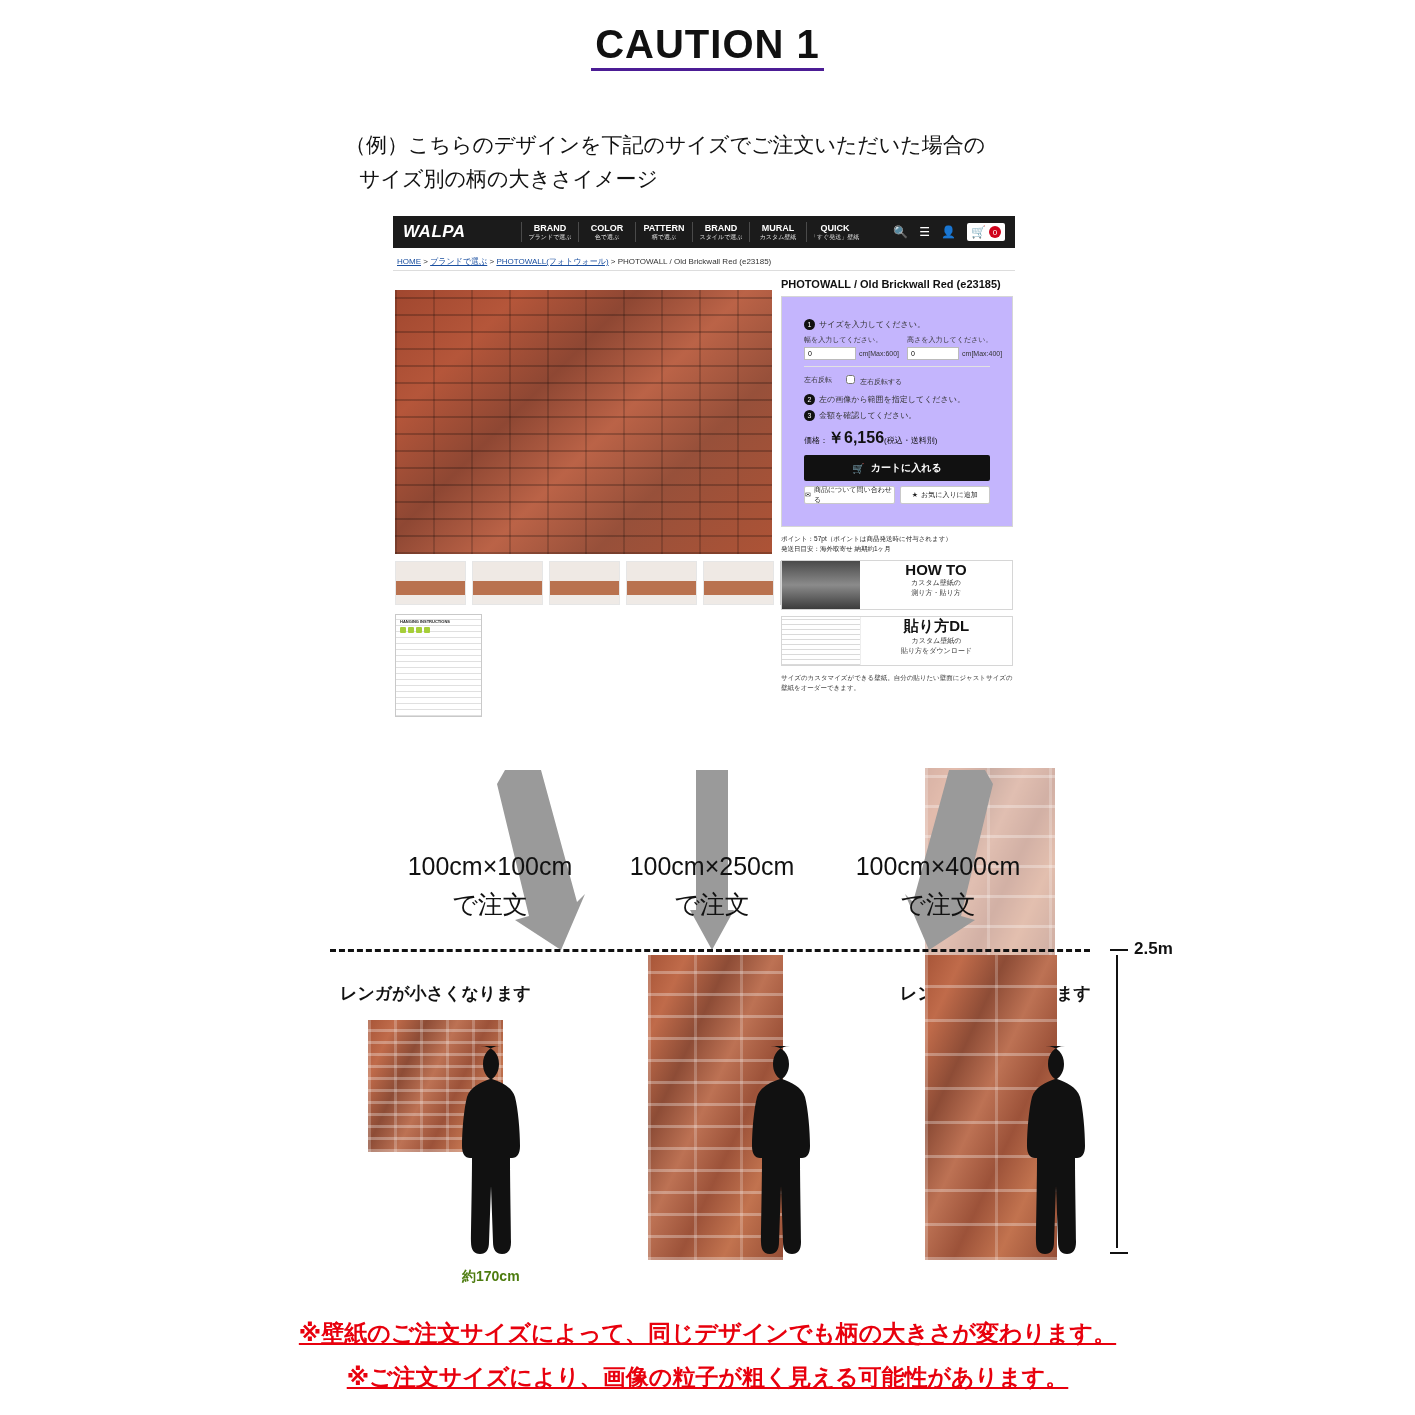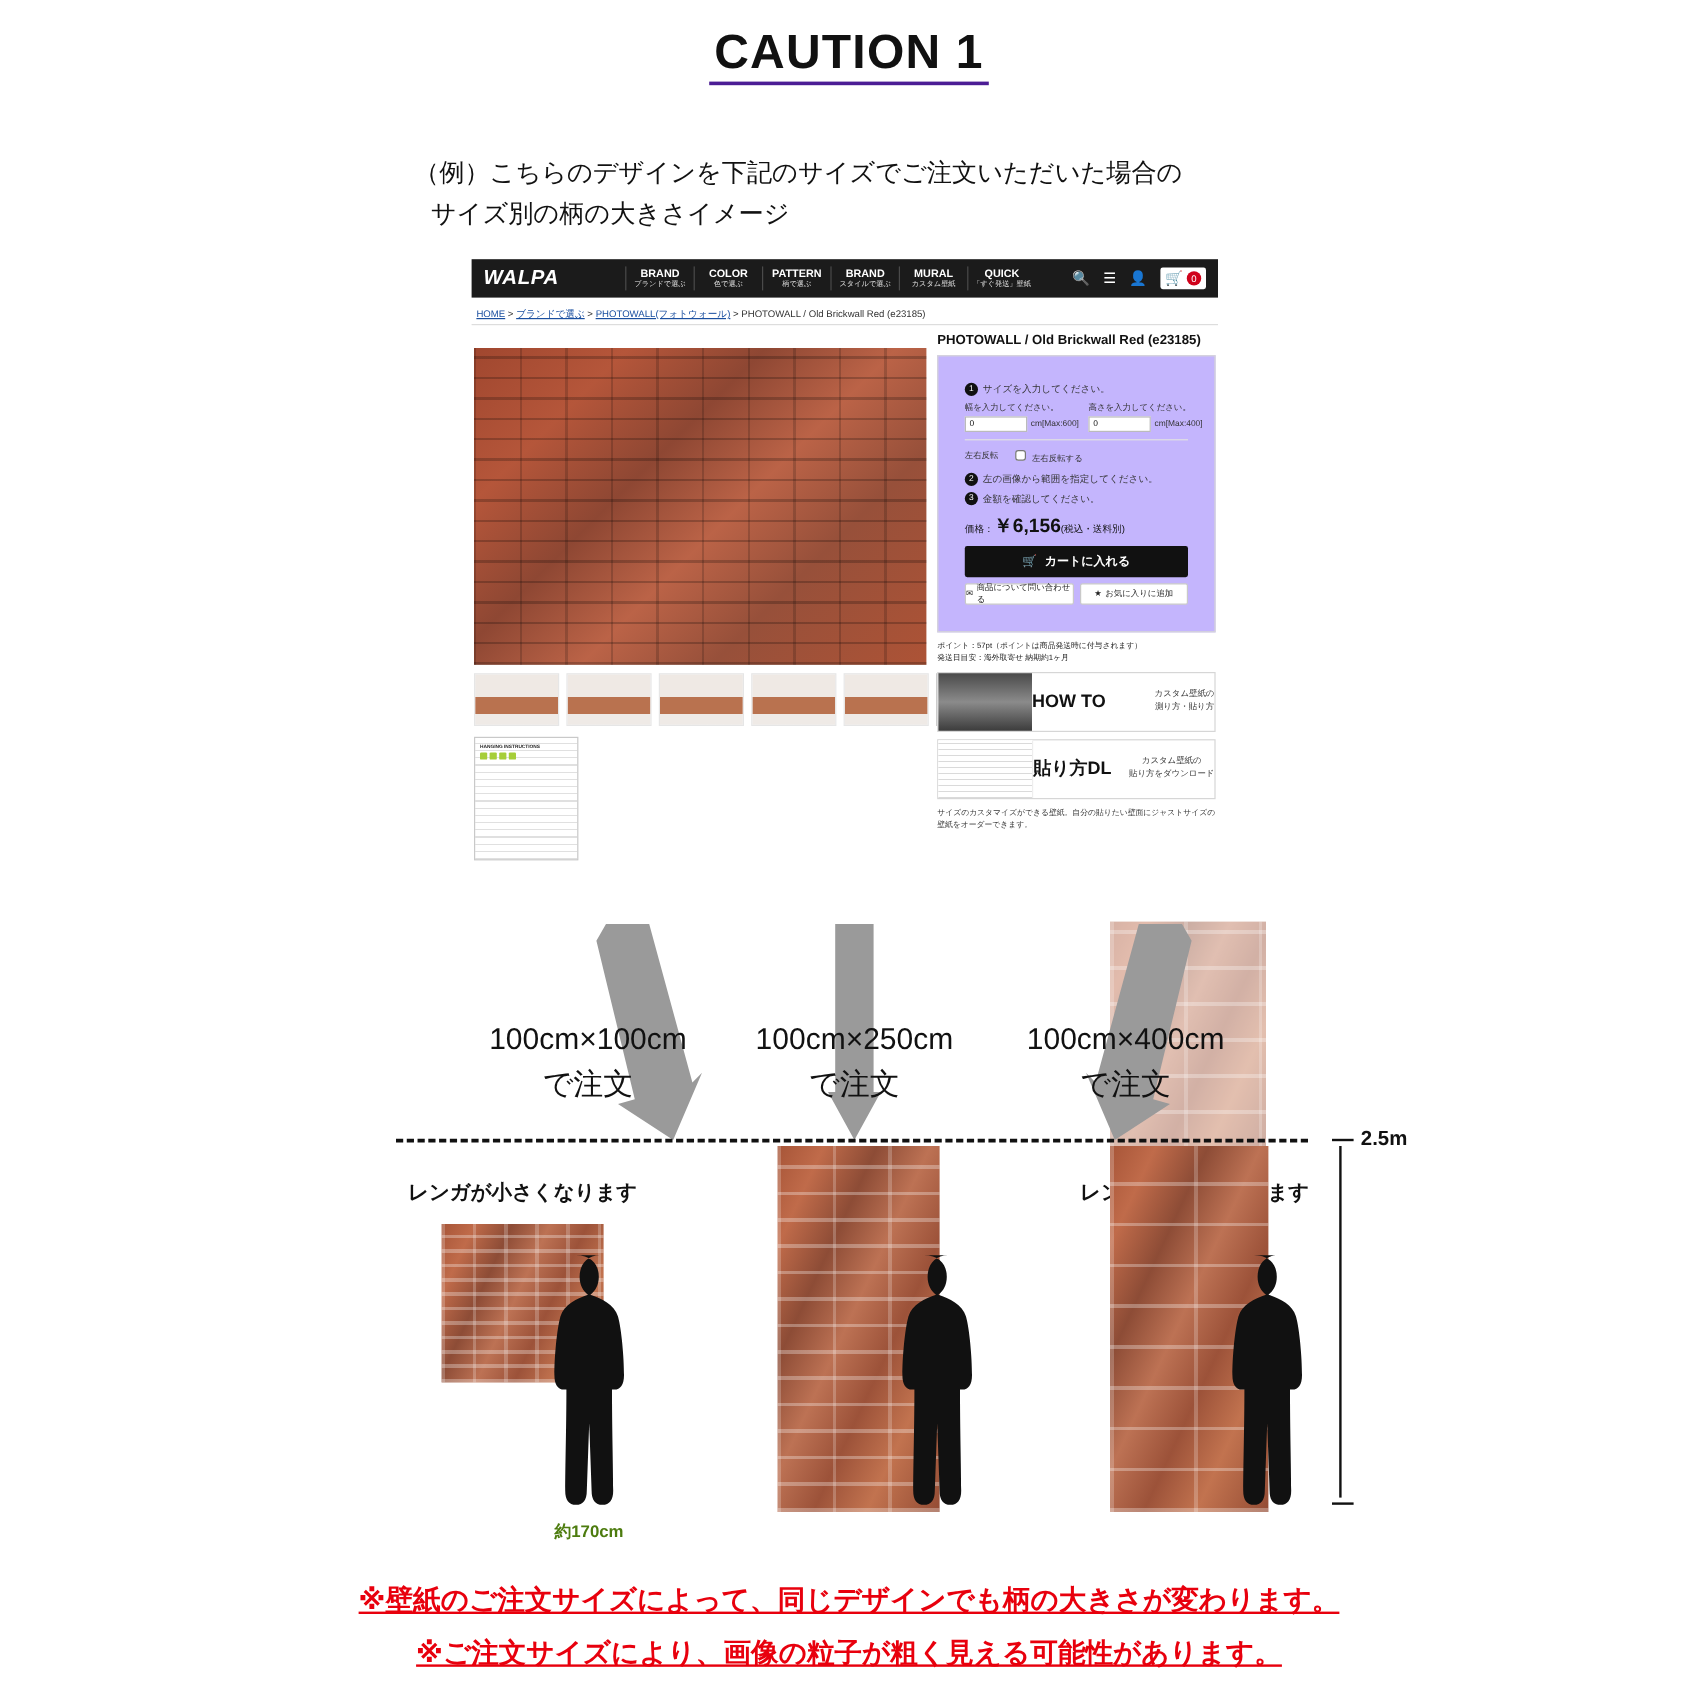--- a/index.html
+++ b/index.html
@@ -136,21 +136,21 @@
   .howto{
     display:flex;border:1px solid #d6d6d6;margin-top:6px;height:48px;background:#fff;
   }
   .howto .ph{
     width:78px;background:linear-gradient(180deg,#4a4a4a,#8b8b8b,#3c3c3c);
   }
   .howto .ph.doc2{
     background:#fff;background-image:repeating-linear-gradient(0deg,#dadada 0 1px,#fff 1px 5px);
     border-right:1px solid #eee;
   }
-  .howto .tx{flex:1;display:flex;flex-direction:row;align-items:center;justify-content:space-between;}
+  .howto .tx{flex:1;display:flex;flex-direction:column;align-items:center;justify-content:flex-start;}
   .howto .t1{font-size:15px;font-weight:bold;color:#111;}
   .howto .t2{font-size:7px;color:#333;line-height:1.5;text-align:center;}
   .foot{font-size:6.5px;color:#333;margin-top:7px;line-height:1.6;}
 
   
   .arrow{position:absolute;width:44px;}
   .arrow svg{display:block;}
 
   .sizelabel{
     position:absolute;text-align:center;font-size:25px;font-weight:normal;color:#111;line-height:1.5;

